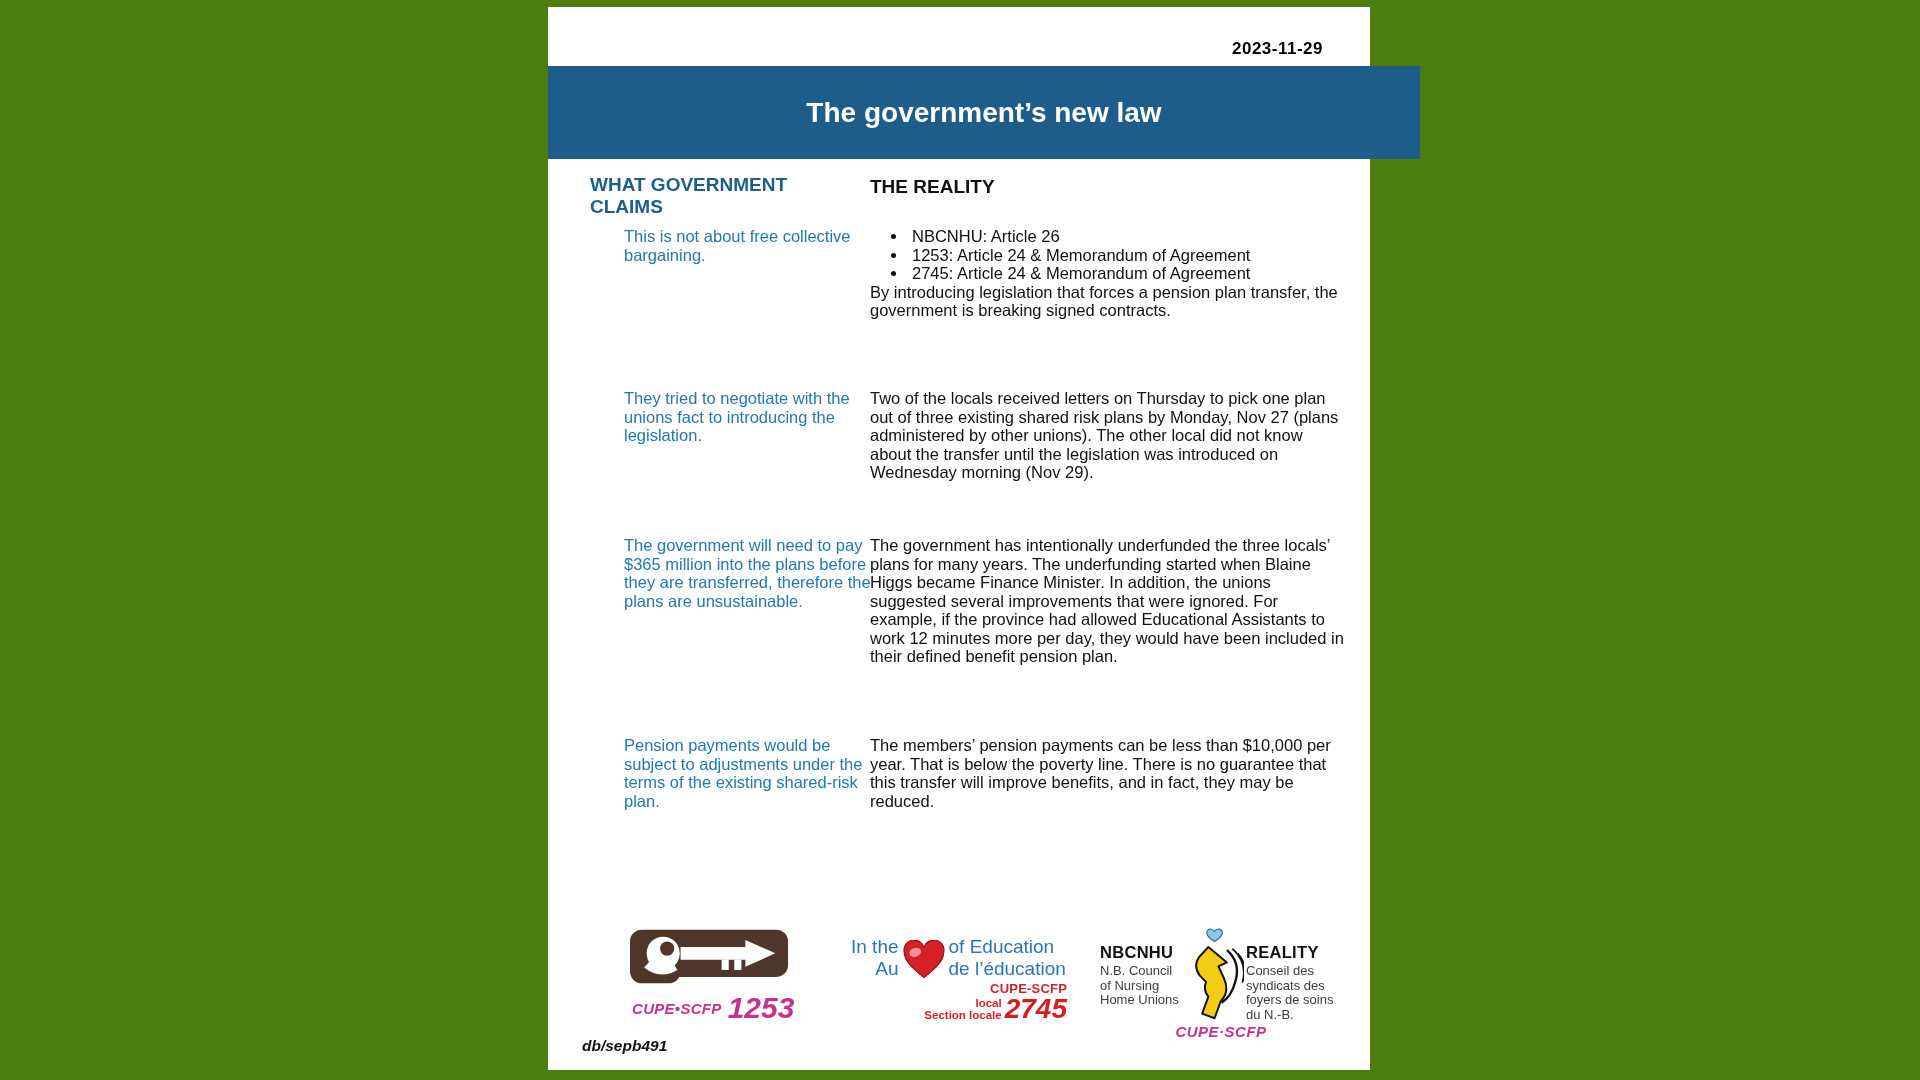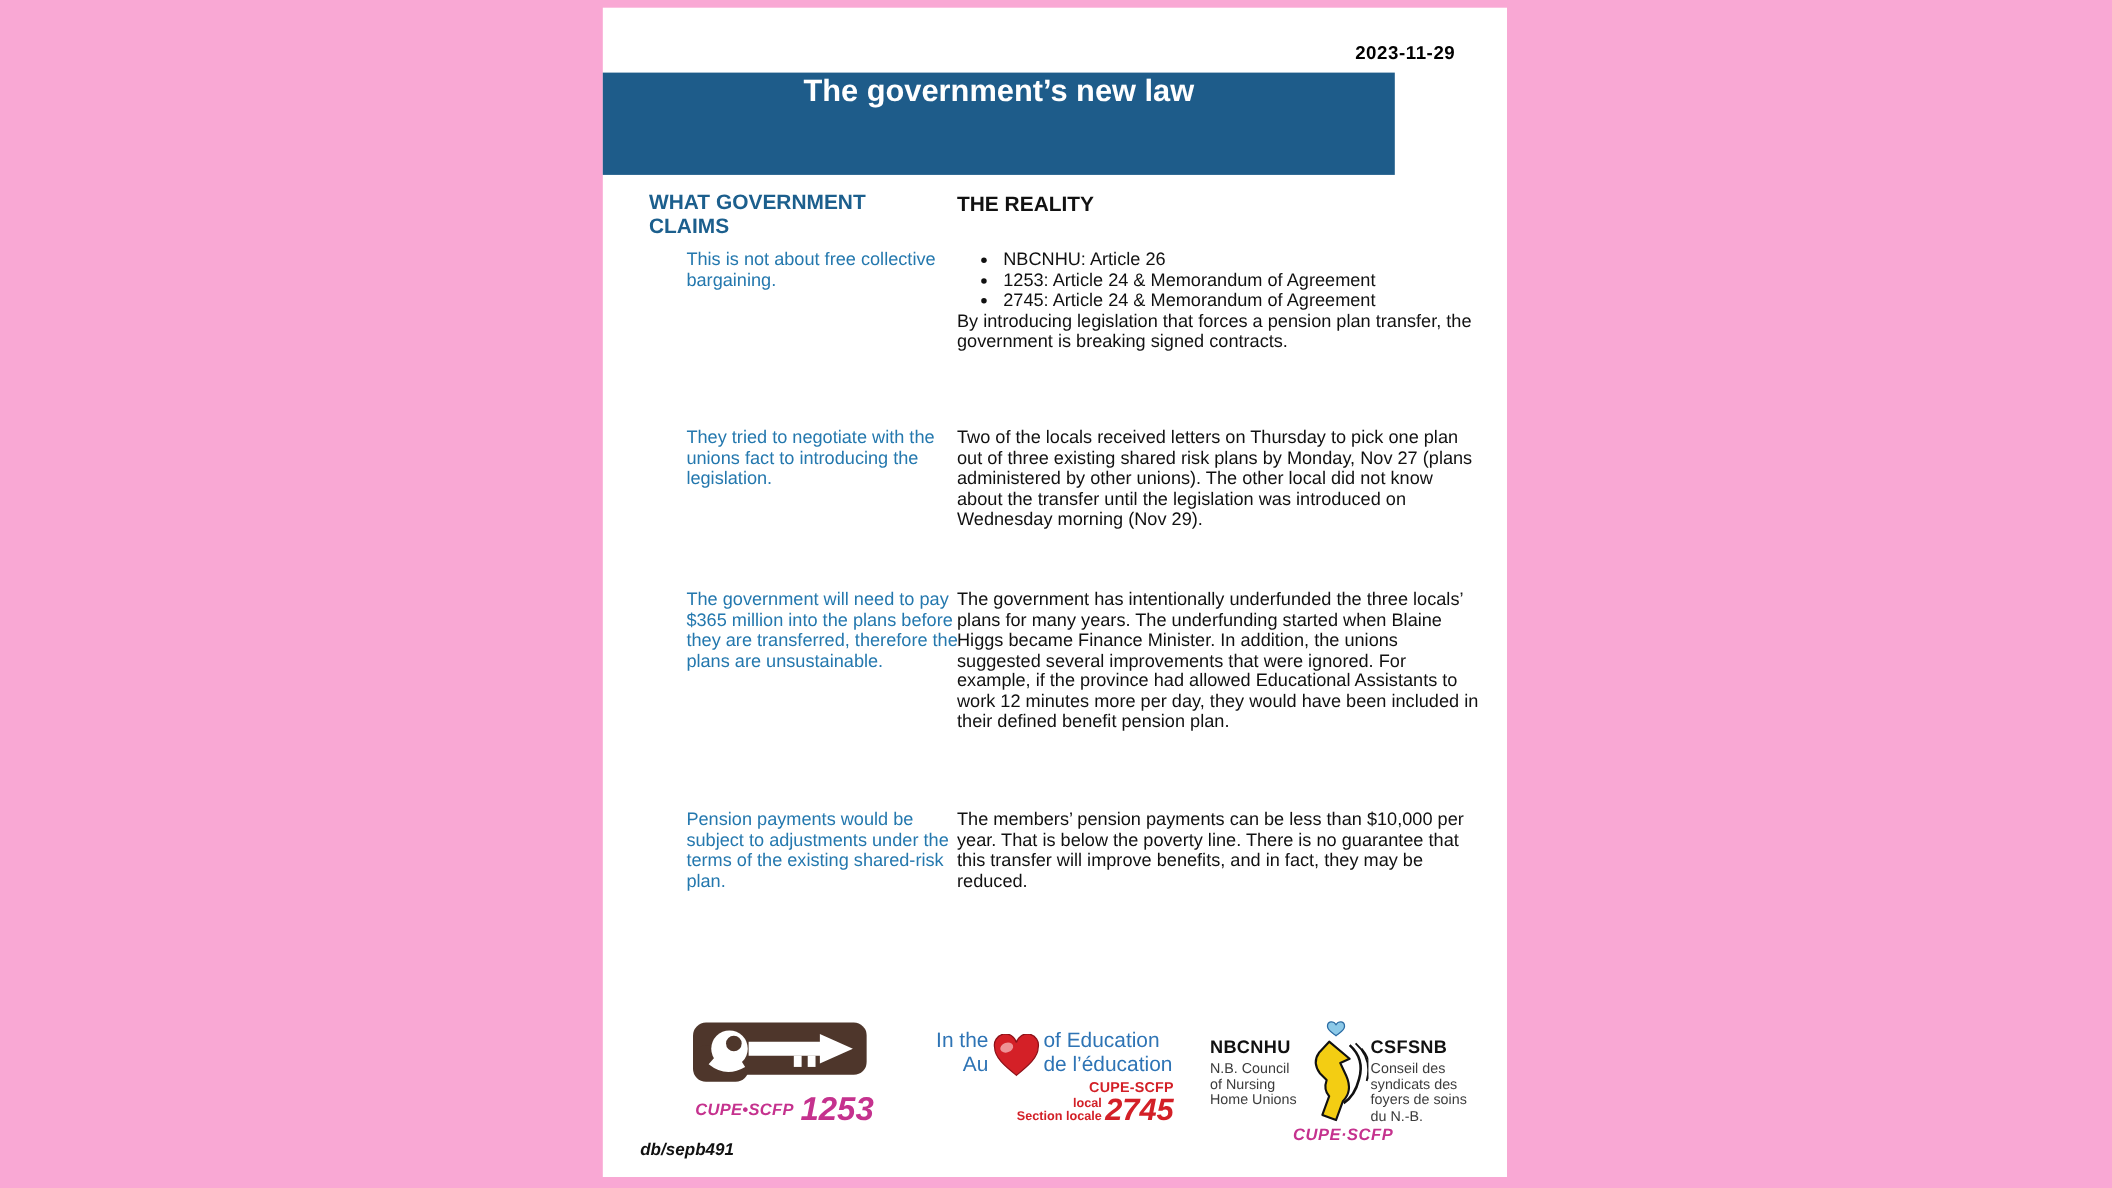--- a/index.html
+++ b/index.html
@@ -2,34 +2,34 @@
 <html><head>
 <meta charset="utf-8">
 <style>
   * { margin:0; padding:0; box-sizing:border-box; }
   html,body { width:1920px; height:1080px; overflow:hidden; }
   body {
     background:#303030;
     font-family:"Liberation Sans", sans-serif;
     position:relative;
   }
-  .stage { position:absolute; inset:0; background:#f9a8d4; }
+  .stage { position:absolute; inset:0; background:#4d7c0f; }
   .page {
     position:absolute; left:548px; top:7px; width:822px; height:1063px;
     background:#ffffff;
   }
   .doc-date {
     position:absolute; top:32px; right:47px;
     font-size:17px; font-weight:bold; color:#000;
     letter-spacing:0.5px;
   }
   .banner {
-    position:absolute; left:0; top:59px; width:720px; height:93px;
+    position:absolute; left:0; top:59px; width:872px; height:93px;
     background:#1e5c8a; color:#ffffff; text-align:center;
-    display:flex; flex-direction:row; justify-content:center;
+    display:flex; flex-direction:column; justify-content:center;
   }
   .banner .t-line { font-size:28px; font-weight:bold; line-height:34px; }
   .col-header {
     position:absolute; font-size:19px; font-weight:bold; line-height:22px;
   }
   .claims-header { left:42px; top:167px; width:220px; color:#1c5f8d; }
   .reality-header { left:322px; top:169px; width:300px; color:#111; }
   .row { position:absolute; left:0; width:822px; }
   .claim {
     position:absolute; left:42px; width:254px;
@@ -165,21 +165,21 @@
           <div class="l3-name">N.B. Council of Nursing Home Unions</div>
         </div>
         <svg class="l3-figure" width="62" height="104" viewBox="0 0 80 130">
           <path d="M42 14 c-3 -5 -10 -4 -10 2 c0 5 6 8 10 11 c4 -3 10 -6 10 -11 c0 -6 -7 -7 -10 -2 z" fill="#8cc9e8" stroke="#2b6ca3" stroke-width="1.5"></path>
           <path d="M58 38 q18 16 11 40 q-5 20 -18 28" stroke="#111" fill="none" stroke-width="3"></path>
           <path d="M65 36 q20 18 13 44" stroke="#111" fill="none" stroke-width="2.2"></path>
           <path d="M72 42 q14 16 8 36" stroke="#111" fill="none" stroke-width="2"></path>
           <path d="M34 34 L58 54 L47 59 L54 74 Q62 92 50 104 L42 126 L26 120 L34 98 Q27 90 31 79 L23 71 Q14 58 22 47 Z" fill="#f3cd13" stroke="#111" stroke-width="2.5" stroke-linejoin="round"></path>
         </svg>
         <div class="l3-right">
-          <div class="l3-acro">CSFSNB</div>
+          <div class="l3-acro">REALITY</div>
           <div class="l3-name">Conseil des syndicats des foyers de soins du N.-B.</div>
         </div>
       </div>
       <div class="l3-union">CUPE·SCFP</div>
     </div>
 
     <div class="footer-code">db/sepb491</div>
 
   </div>
 </div>

